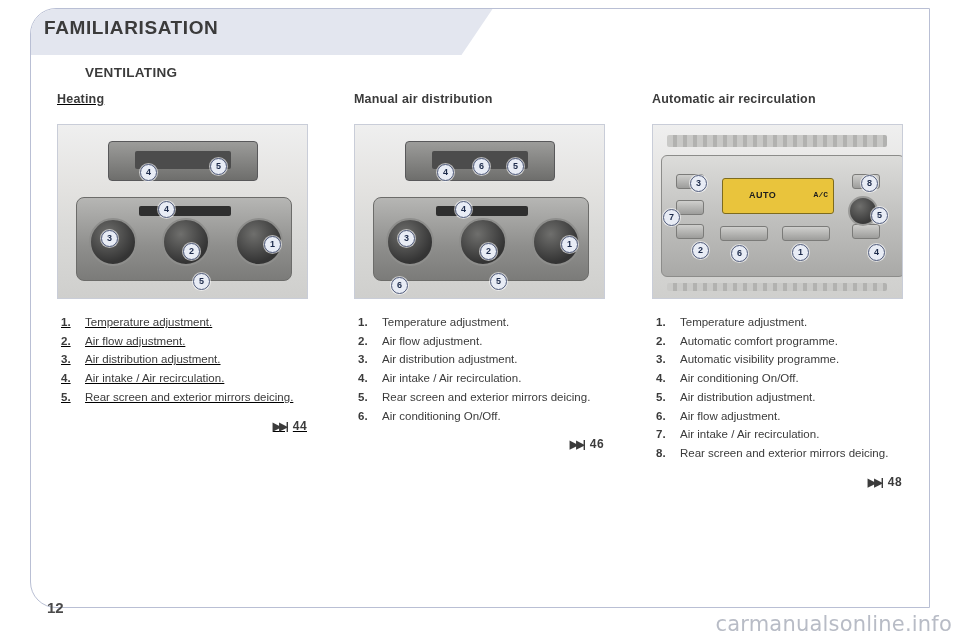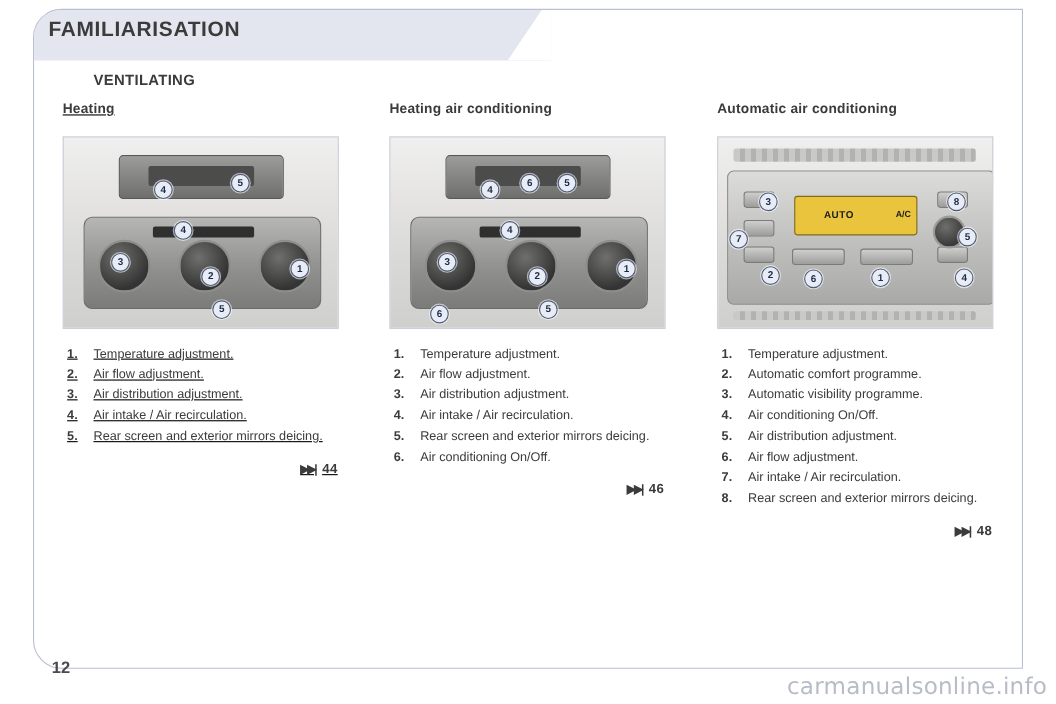--- a/index.html
+++ b/index.html
@@ -170,20 +170,21 @@
     font-weight: bold;
     color: #1d1d1d;
     letter-spacing: 0.5px;
   }
   .auto-display .ac-word {
     position: absolute;
     right: 5px; top: 11px;
     font-size: 8px;
     font-weight: bold;
     color: #1d1d1d;
+    font-family: Liberation Mono, monospace;
   }
   .auto-btn {
     position: absolute;
     height: 13px;
     background: linear-gradient(180deg,#cfcfcd,#9d9d9b);
     border: 1px solid #7b7b79;
     border-radius: 3px;
   }
   .auto-knob {
     position: absolute;
@@ -330,21 +331,21 @@
         <div class="legend-text">Rear screen and exterior mirrors deicing.</div>
       </div>
     </div>
 
     <div class="xref">
       <span class="arrow">▶▶|</span><span>44</span>
     </div>
   </div>
 
   <div class="col col-2">
-    <div class="col-title">Heating air conditioning</div>
+    <div class="col-title">Manual air distribution</div>
 
     <div class="photo">
       <div class="dash-bg"></div>
       <div class="radio">
         <div class="radio-screen"></div>
       </div>
       <div class="hvac-panel">
         <div class="slot"></div>
         <div class="knob k1"></div>
         <div class="knob k2"></div>
@@ -387,21 +388,21 @@
         <div class="legend-text">Air conditioning On/Off.</div>
       </div>
     </div>
 
     <div class="xref">
       <span class="arrow">▶▶|</span><span>46</span>
     </div>
   </div>
 
   <div class="col col-3">
-    <div class="col-title">Automatic air conditioning</div>
+    <div class="col-title">Automatic air recirculation</div>
 
     <div class="photo tall">
       <div class="dash-bg"></div>
       <div class="vent-strip"></div>
       <div class="vent-strip bottom"></div>
       <div class="auto-panel">
         <div class="auto-display">
           <div class="auto-word">AUTO</div>
           <div class="ac-word">A/C</div>
         </div>

